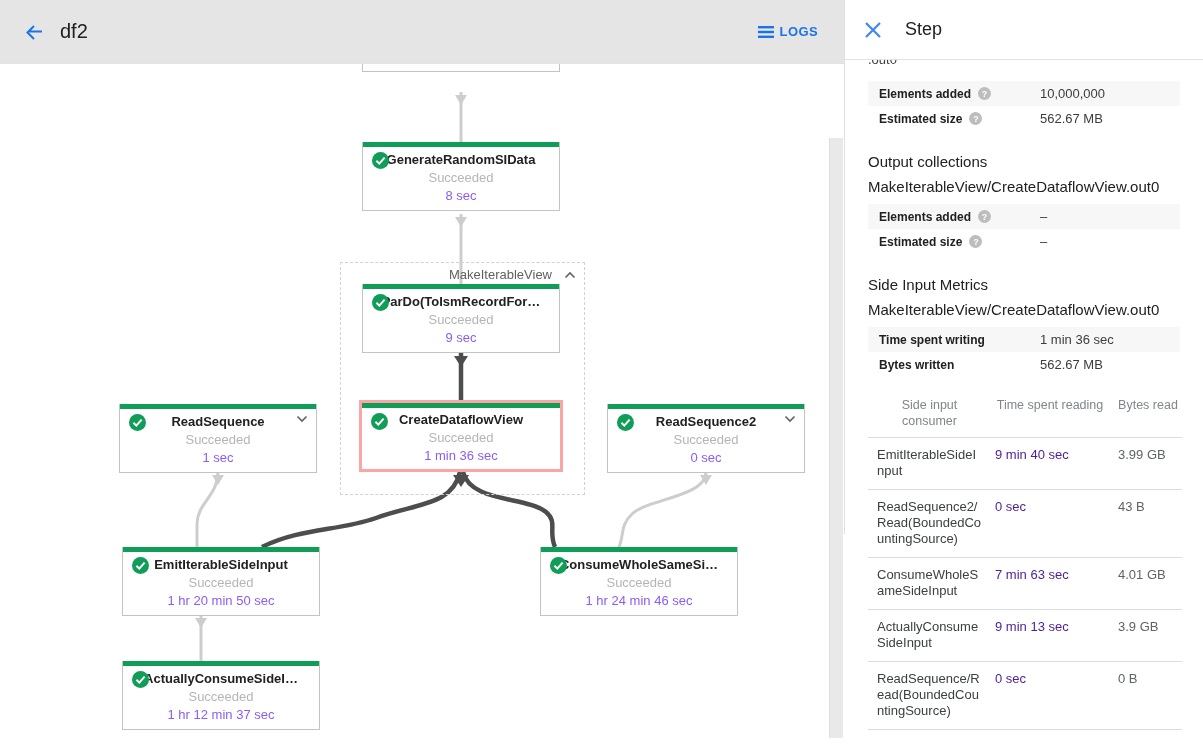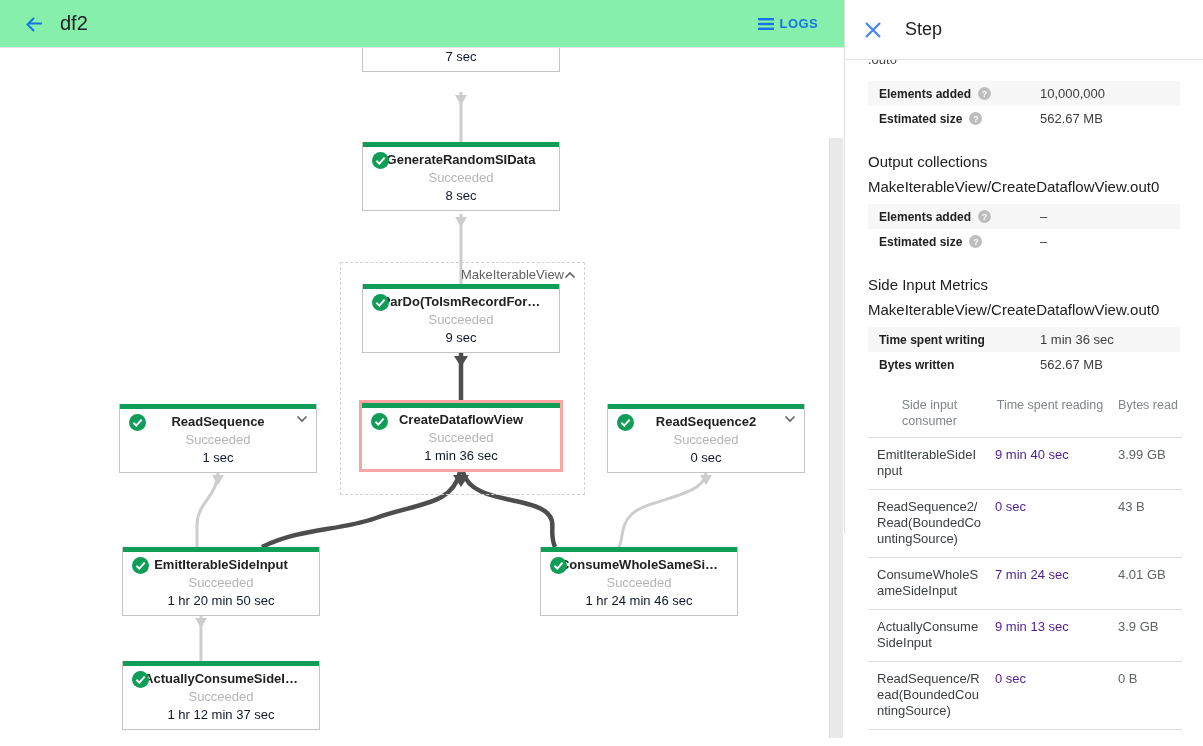--- a/index.html
+++ b/index.html
@@ -1,49 +1,49 @@
 <!DOCTYPE html>
 <html><head>
 <meta charset="utf-8">
 <style>
   * { margin:0; padding:0; box-sizing:border-box; }
   html,body { width:1203px; height:746px; overflow:hidden; background:#fff;
     font-family:"Liberation Sans", sans-serif; color:#212121; }
 
   
   .canvas { position:absolute; left:0; top:0; width:844px; height:746px; background:#fff; }
-  .toolbar { position:absolute; left:0; top:0; width:844px; height:48px; background:#86efac;
+  .toolbar { position:absolute; left:0; top:0; width:844px; height:64px; background:#e5e5e5;
     border-bottom:1px solid #e3e3e3; z-index:30; display:flex; align-items:center; }
   .panel { position:absolute; left:844px; top:0; width:359px; height:534px; background:#fff;
     border-left:1px solid #e0e0e0; z-index:20; }
 
   
   .back-btn { width:40px; height:40px; margin-left:14px; display:flex; align-items:center;
     justify-content:center; cursor:pointer; }
   .job-title { font-size:20px; color:#202124; margin-left:6px; }
   .logs-btn { margin-left:auto; margin-right:26px; display:flex; align-items:center; gap:6px;
     color:#1a73e8; font-size:13px; font-weight:bold; letter-spacing:.4px; cursor:pointer; }
 
   
   .edges { position:absolute; left:0; top:0; z-index:1; }
   .node { position:absolute; width:198px; background:#fff; border:1px solid #c3c3c3; border-top:none;
     text-align:center; font-size:13px; line-height:18px; z-index:5; cursor:pointer; }
   .node .bar { height:5px; background:#0f9d58; }
   .node .inner { padding:4px 6px 5px; position:relative; }
   .node .title { font-weight:bold; color:#212121; white-space:nowrap; overflow:hidden; }
   .node .status { color:#b5b5b5; }
-  .node .time { color:#0f172a; }
+  .node .time { color:#8b5cf6; }
   .node .check { position:absolute; left:9px; top:5px; }
   .node .expand { position:absolute; right:8px; top:6px; }
   .node.selected { border:3px solid #fca5a5; }
   .node.selected .inner { padding:3px 4px 4px; }
   .group { position:absolute; left:340px; top:262px; width:245px; height:233px;
     border:1.5px dashed #d2d2d2; z-index:2; }
   .group-label { position:absolute; right:8px; top:4px; font-size:13px; color:#616161;
-    display:flex; align-items:center; gap:0; cursor:pointer; }
+    display:flex; align-items:center; gap:12px; cursor:pointer; }
   .vscrollbar { position:absolute; left:829px; top:138px; width:14px; height:600px;
     background:#e9e9e9; border-left:1px solid #dedede; z-index:6; }
 
   
   .n1 { left:362px; top:21px; }
   .n2 { left:362px; top:142px; }
   .n3 { left:362px; top:284px; z-index:5; }
   .n4 { left:359px; top:400px; width:204px; }
   .n5 { left:119px; top:404px; }
   .n6 { left:607px; top:404px; }
@@ -353,21 +353,21 @@
           <td class="c-time">9 min 40 sec</td>
           <td class="c-bytes">3.99 GB</td>
         </tr>
         <tr>
           <td class="c-consumer">ReadSequence2/Read(BoundedCountingSource)</td>
           <td class="c-time">0 sec</td>
           <td class="c-bytes">43 B</td>
         </tr>
         <tr>
           <td class="c-consumer">ConsumeWholeSameSideInput</td>
-          <td class="c-time">7 min 24 sec</td>
+          <td class="c-time">7 min 63 sec</td>
           <td class="c-bytes">4.01 GB</td>
         </tr>
         <tr>
           <td class="c-consumer">ActuallyConsumeSideInput</td>
           <td class="c-time">9 min 13 sec</td>
           <td class="c-bytes">3.9 GB</td>
         </tr>
         <tr>
           <td class="c-consumer">ReadSequence/Read(BoundedCountingSource)</td>
           <td class="c-time">0 sec</td>

